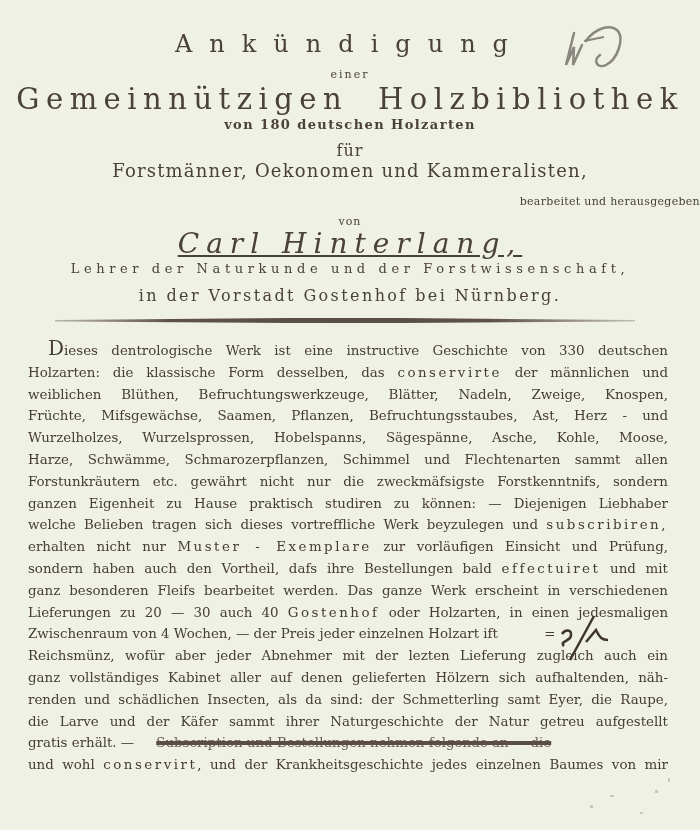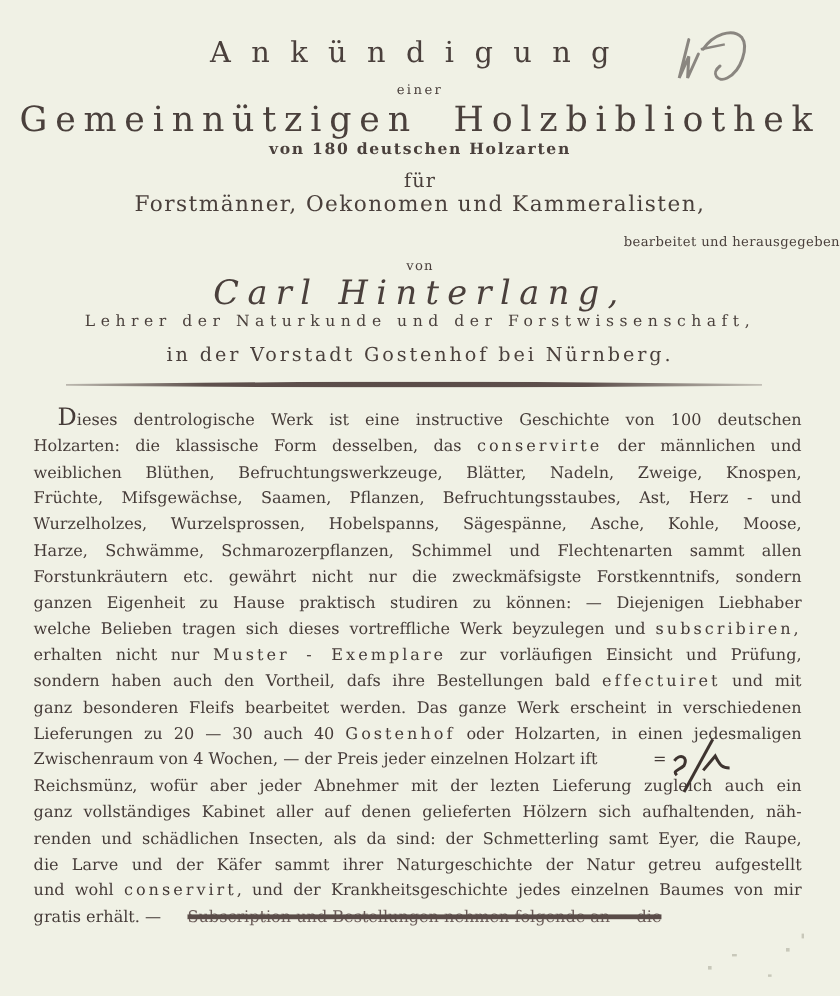--- a/index.html
+++ b/index.html
@@ -14,21 +14,21 @@
     .c { position: absolute; left: 0; right: 0; text-align: center; white-space: nowrap; }
 
     .t-ank { top: 30px; font-size: 24px; letter-spacing: 17px; }
     .t-einer { top: 68px; font-size: 11px; letter-spacing: 2px; }
     .t-gem { top: 82px; font-size: 29px; letter-spacing: 6.5px; word-spacing: 14px; }
     .t-von180 { top: 117px; font-size: 13px; letter-spacing: 1.4px; font-weight: bold; }
     .t-fur { top: 141px; font-size: 16px; letter-spacing: 1px; }
     .t-forst { top: 160px; font-size: 18px; letter-spacing: 1.2px; }
     .t-bearb { top: 195px; font-size: 11px; letter-spacing: 0.3px; text-align: right; }
     .t-von { top: 215px; font-size: 11px; letter-spacing: 1px; }
-    .t-carl { top: 227px; font-size: 28px; font-style: italic; letter-spacing: 7px; }
+    .t-carl { top: 227px; font-size: 28px; font-style: italic; letter-spacing: 7px; text-decoration: underline; }
     .t-lehrer { top: 261px; font-size: 13px; letter-spacing: 4.6px; }
     .t-vorstadt { top: 286px; font-size: 16px; letter-spacing: 2.4px; }
 
     .rule {
       position: absolute; left: 55px; width: 580px; top: 318px; height: 5px;
       background: linear-gradient(to right, rgba(90,78,74,0.35) 0%, #5e504c 20%, #5a4c48 50%, #5e504c 75%, rgba(90,78,74,0.3) 100%);
       clip-path: polygon(0 40%, 40% 0, 60% 0, 100% 40%, 100% 70%, 60% 100%, 40% 100%, 0 70%);
     }
 
     .body-text {
@@ -72,40 +72,40 @@
   <div class="c t-forst">Forstmänner, Oekonomen und Kammeralisten,</div>
   <div class="c t-bearb">bearbeitet und herausgegeben</div>
   <div class="c t-von">von</div>
   <div class="c t-carl">Carl Hinterlang,</div>
   <div class="c t-lehrer">Lehrer der Naturkunde und der Forstwissenschaft,</div>
   <div class="c t-vorstadt">in der Vorstadt Gostenhof bei Nürnberg.</div>
 
   <div class="rule"></div>
 
   <div class="body-text">
-    <span class="line indent1"><span class="dropcap">D</span><span>ieses dentrologische Werk ist eine instructive Geschichte von 100 deutschen</span></span>
+    <span class="line indent1"><span class="dropcap">D</span><span>ieses dentrologische Werk ist eine instructive Geschichte von 330 deutschen</span></span>
     <span class="line"><span>Holzarten: die klassische Form desselben, das</span> <span class="spaced">conservirte</span> <span>der männlichen und</span></span>
     <span class="line">weiblichen Blüthen, Befruchtungswerkzeuge, Blätter, Nadeln, Zweige, Knospen,</span>
     <span class="line">Früchte, Mifsgewächse, Saamen, Pflanzen, Befruchtungsstaubes, Ast, Herz - und</span>
     <span class="line">Wurzelholzes, Wurzelsprossen, Hobelspanns, Sägespänne, Asche, Kohle, Moose,</span>
     <span class="line">Harze, Schwämme, Schmarozerpflanzen, Schimmel und Flechtenarten sammt allen</span>
     <span class="line">Forstunkräutern etc. gewährt nicht nur die zweckmäfsigste Forstkenntnifs, sondern</span>
     <span class="line">ganzen Eigenheit zu Hause praktisch studiren zu können: — Diejenigen Liebhaber</span>
     <span class="line"><span>welche Belieben tragen sich dieses vortreffliche Werk beyzulegen und</span> <span class="spaced">subscribiren,</span></span>
     <span class="line"><span>erhalten nicht nur</span> <span class="spaced">Muster - Exemplare</span> <span>zur vorläufigen Einsicht und Prüfung,</span></span>
     <span class="line"><span>sondern haben auch den Vortheil, dafs ihre Bestellungen bald</span> <span class="spaced">effectuiret</span> <span>und mit</span></span>
     <span class="line">ganz besonderen Fleifs bearbeitet werden. Das ganze Werk erscheint in verschiedenen</span>
     <span class="line"><span>Lieferungen zu 20 — 30 auch 40</span> <span class="spaced">Gostenhof</span> <span>oder Holzarten, in einen jedesmaligen</span></span>
     <span class="line last"><span>Zwischenraum von 4 Wochen, — der Preis jeder einzelnen Holzart ift</span> <span style="display:inline-block;width:42px"></span><span>=</span></span>
     <span class="line">Reichsmünz, wofür aber jeder Abnehmer mit der lezten Lieferung zugleich auch ein</span>
     <span class="line">ganz vollständiges Kabinet aller auf denen gelieferten Hölzern sich aufhaltenden, näh-</span>
     <span class="line">renden und schädlichen Insecten, als da sind: der Schmetterling samt Eyer, die Raupe,</span>
     <span class="line">die Larve und der Käfer sammt ihrer Naturgeschichte der Natur getreu aufgestellt</span>
+    <span class="line last"><span>gratis erhält. —</span><span class="struck">Subscription und Bestellungen nehmen folgende an — die</span></span>
     <span class="line"><span>und wohl</span> <span class="spaced">conservirt</span><span>, und der Krankheitsgeschichte jedes einzelnen Baumes von mir</span></span>
-    <span class="line last"><span>gratis erhält. —</span><span class="struck">Subscription und Bestellungen nehmen folgende an — die</span></span>
   </div>
 
   <svg class="price-mark" viewBox="0 0 60 50">
     <path d="M6 22 C10 16 18 18 14 26 C10 30 4 30 8 34" fill="none" stroke="#3e3430" stroke-width="2.5"></path>
     <path d="M38 4 L14 48" fill="none" stroke="#3e3430" stroke-width="2.5"></path>
     <path d="M30 30 L40 18 C44 26 46 28 52 28" fill="none" stroke="#3e3430" stroke-width="2.5"></path>
   </svg>
 
   <div class="speck" style="left:590px;top:805px;width:3px;height:3px"></div>
   <div class="speck" style="left:610px;top:795px;width:4px;height:2px"></div>

